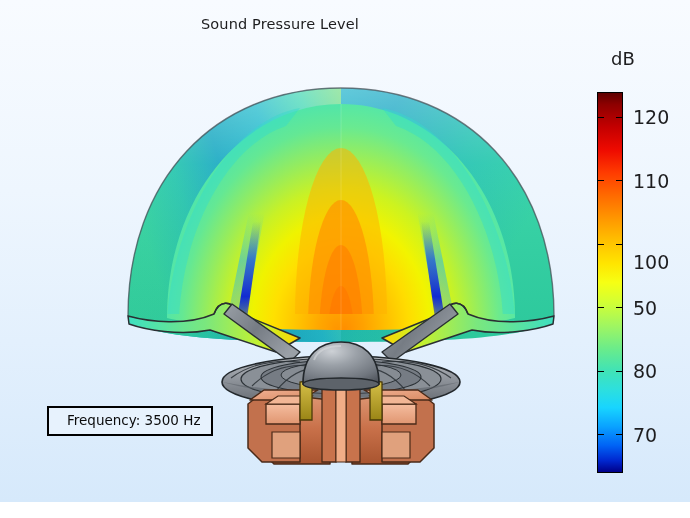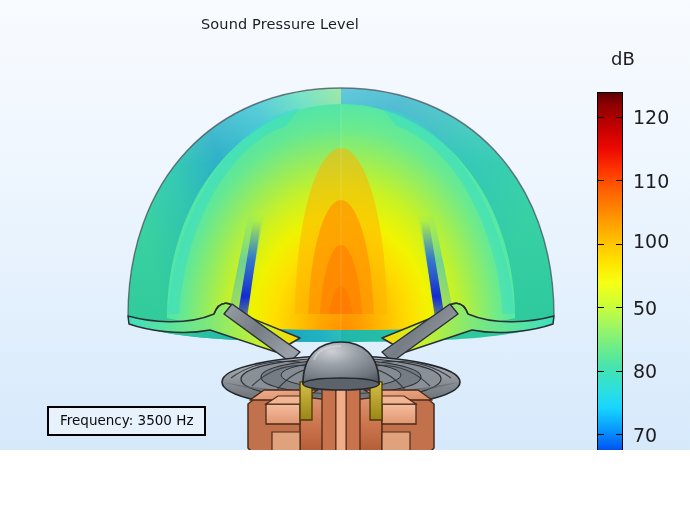--- a/index.html
+++ b/index.html
@@ -5,21 +5,21 @@
   html, body {
     margin: 0;
     padding: 0;
   }
   body {
     font-family: "DejaVu Sans", sans-serif;
   }
   #stage {
     position: relative;
     width: 690px;
-    height: 450px;
+    height: 502px;
     overflow: hidden;
     background: linear-gradient(to bottom, #f8fbff 0%, #eef6fe 38%, #e3f0fd 68%, #d6e9fb 100%);
   }
 
   
   #plot-title {
     position: absolute;
     left: 0;
     top: 16px;
     width: 560px;
@@ -111,21 +111,21 @@
     width: 580px;
     height: 518px;
   }
   #scene svg { display: block; }
 
   
   #frequency-annotation {
     position: absolute;
     left: 47px;
     top: 406px;
-    padding: 5px 11px 6px 11px;
+    padding: 5px 11px 6px 18px;
     border: 2px solid #000;
     background: #e7f2fd;
     font-size: 13.5px;
     color: #0b0b0c;
     white-space: nowrap;
     line-height: 1.1;
   }
 </style>
 </head>
 <body>
@@ -417,21 +417,21 @@
 
   <div id="colorbar-group">
     <div id="colorbar-unit">dB</div>
     <div id="colorbar-bar"></div>
     <div id="colorbar-ticks">
         <div class="cb-tick" style="top: 69.4px;"></div>
         <div class="cb-label" style="top: 69.4px;">120</div>
         <div class="cb-tick" style="top: 132.9px;"></div>
         <div class="cb-label" style="top: 132.9px;">110</div>
         <div class="cb-tick" style="top: 196.4px;"></div>
-        <div class="cb-label" style="top: 193px; text-align: center;">100</div>
+        <div class="cb-label" style="top: 214px; text-align: center;">100</div>
         <div class="cb-tick" style="top: 259.9px;"></div>
         <div class="cb-label" style="top: 259.9px;">50</div>
         <div class="cb-tick" style="top: 323.4px;"></div>
         <div class="cb-label" style="top: 323.4px;">80</div>
         <div class="cb-tick" style="top: 386.9px;"></div>
         <div class="cb-label" style="top: 386.9px;">70</div>
       </div>
   </div>
 
   <div id="frequency-annotation">Frequency: 3500 Hz</div>

